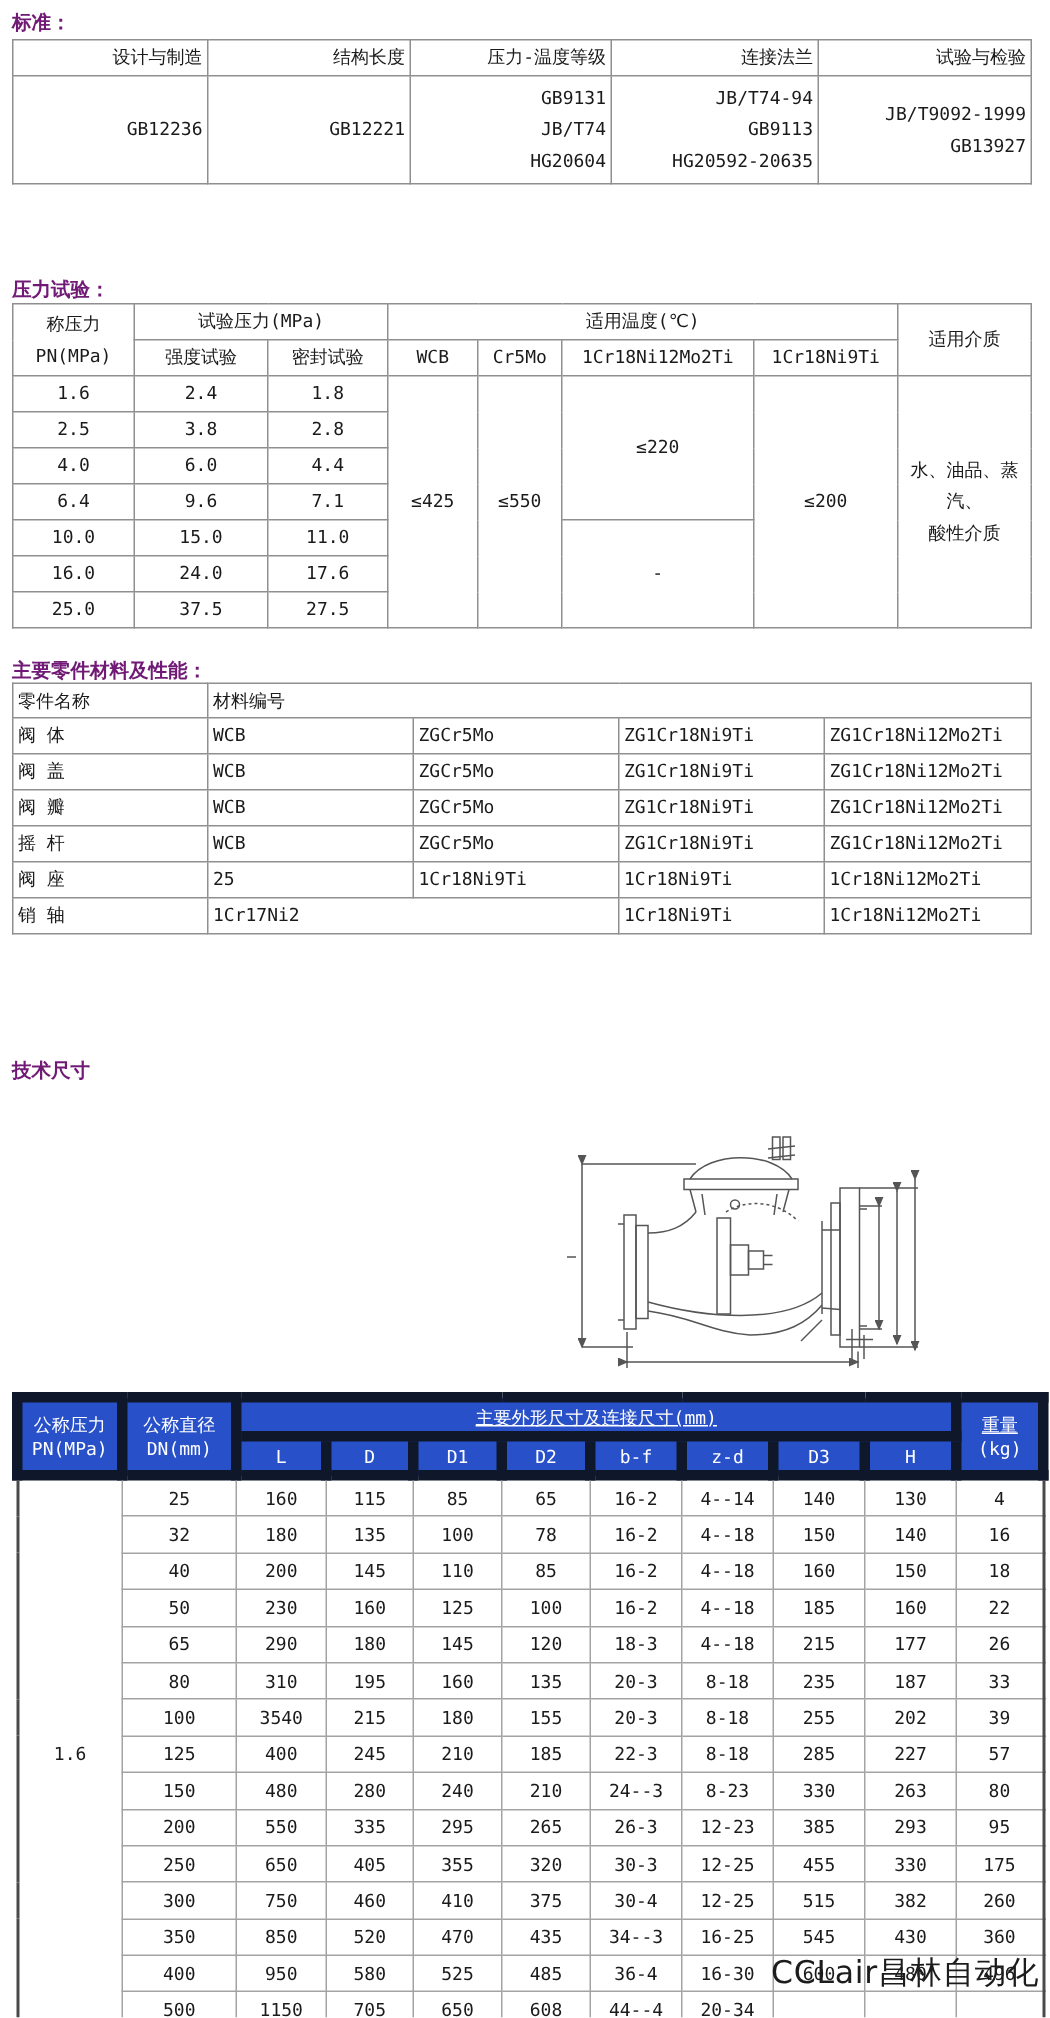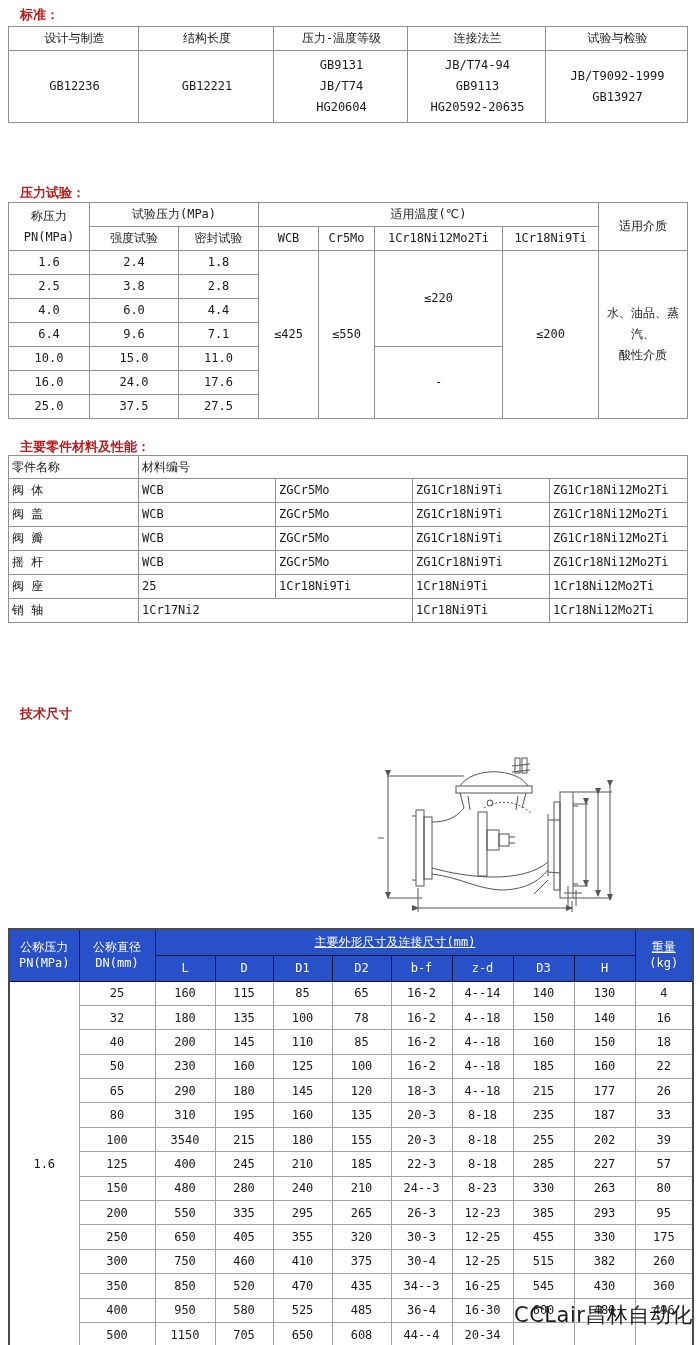--- a/index.html
+++ b/index.html
@@ -1,34 +1,34 @@
 <!DOCTYPE html>
 <html><head>
 <meta charset="utf-8">
 <style>
   html,body{margin:0;padding:0;background:#fff;}
   .page{position:relative;width:700px;height:1345px;background:#ffffff;overflow:hidden;
         font-family:"DejaVu Sans Mono","DejaVu Sans",sans-serif;color:#111;}
-  .sec-title{position:absolute;left:20px;font-size:13px;font-weight:bold;color:#b91c1c;white-space:nowrap;}
+  .sec-title{position:absolute;left:8px;font-size:13px;font-weight:bold;color:#701a75;white-space:nowrap;}
   table{border-collapse:collapse;table-layout:fixed;position:absolute;left:8px;background:#fff;}
   
   .t-light th,.t-light td{border:1px solid #8f8f8f;font-size:12px;font-weight:normal;
         vertical-align:middle;white-space:pre-line;padding:0 3px;line-height:21px;color:#1a1a1a;}
-  .t-std th,.t-std td{text-align:center;padding-left:5px;}
+  .t-std th,.t-std td{text-align:right;padding-left:5px;}
   .t-std thead th{height:23px;}
   .t-std tbody td{height:71px;}
   .t-press th,.t-press td{text-align:center;}
   .t-press thead tr{height:24px;}
   .t-press tbody td{height:23px;}
   .t-mat th,.t-mat td{text-align:left;}
   .t-mat thead tr{height:23px;}
   .t-mat tbody td{height:23px;}
   
   .t-dims{border:2px solid #4a4a4a;}
-  .t-dims th{background:#2850C8;color:#fff;border:1px solid #0f172a;font-weight:normal;
+  .t-dims th{background:#2850C8;color:#fff;border:7px solid #0f172a;font-weight:normal;
         font-size:12px;text-align:center;vertical-align:middle;padding:0 2px;}
   .t-dims thead tr{height:26px;}
   .t-dims th span{display:block;line-height:16px;}
   .t-dims .u{text-decoration:underline;}
   .t-dims td{border:1px solid #a3a3a3;font-size:12px;text-align:center;vertical-align:middle;
         height:23.4px;padding:0 2px;color:#1a1a1a;white-space:pre-line;}
   .diagram{position:absolute;left:372px;top:746px;width:258px;height:172px;}
   .watermark{position:absolute;left:514px;top:1301px;font-family:"DejaVu Sans",sans-serif;
         font-size:21px;color:#1c1c1c;letter-spacing:0.5px;white-space:nowrap;z-index:5;}
 </style>

